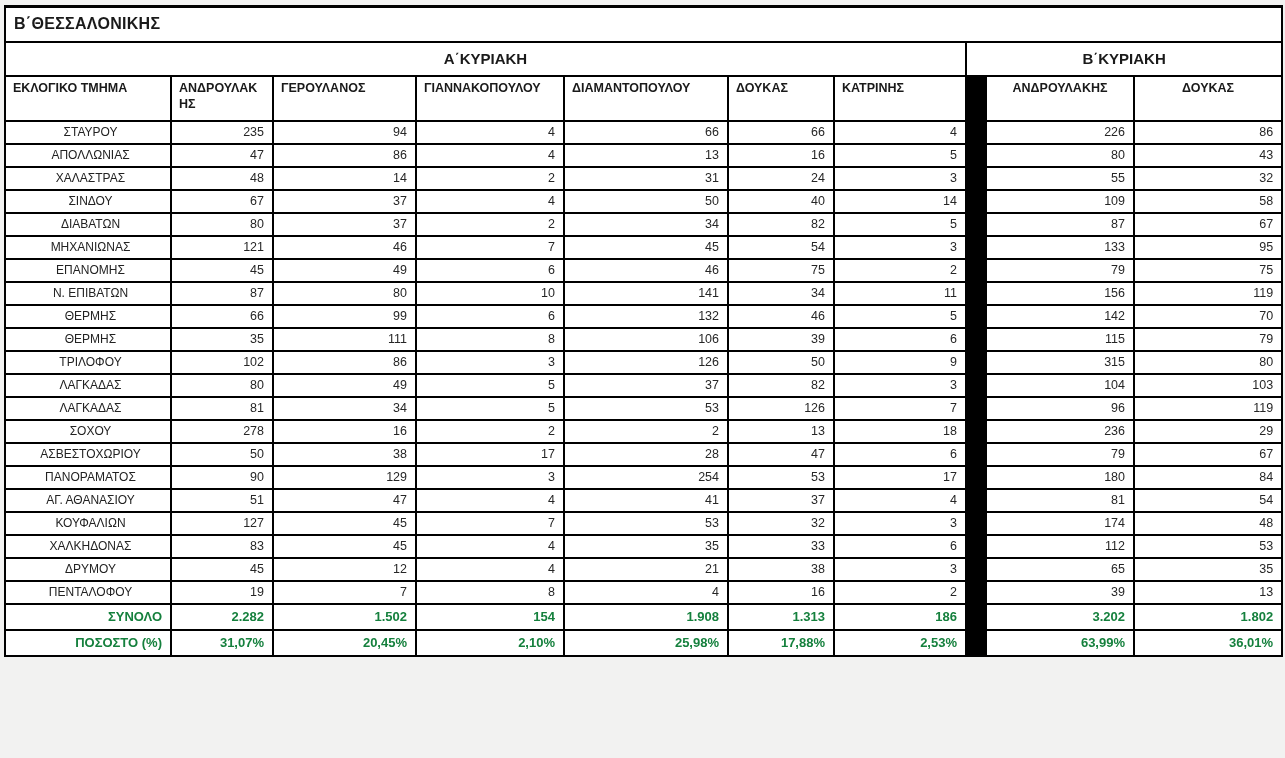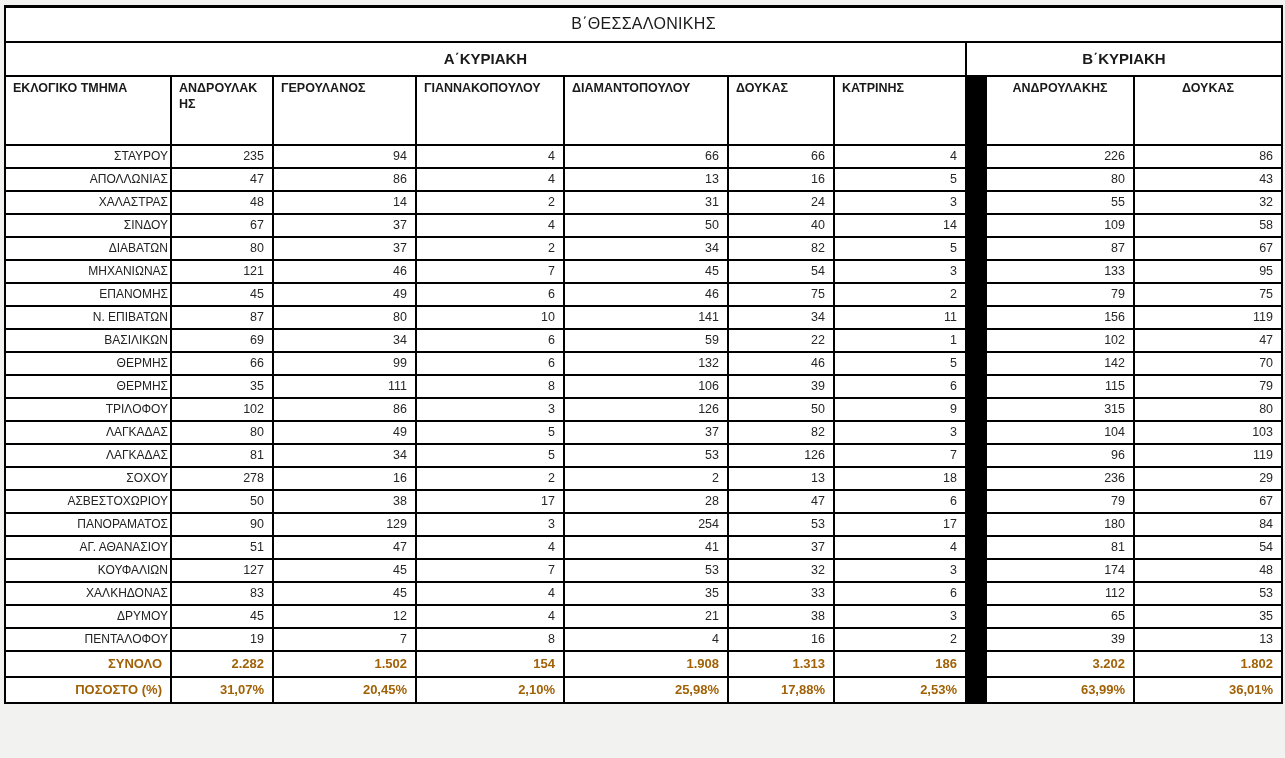--- a/index.html
+++ b/index.html
@@ -9,42 +9,42 @@
     font-family:"Liberation Sans", sans-serif;
     color:#1a1a1a;
     position:relative;
     overflow:hidden;
   }
   .sheet{position:absolute;left:4px;top:5px;width:1277px;background:#fff;}
   table{border-collapse:collapse;width:100%;table-layout:fixed;background:#fff;}
   th,td{border:2px solid #000;overflow:hidden;white-space:nowrap;}
   
   .title-row th{
-    font-size:16px;font-weight:normal;text-align:center;
+    font-size:16px;font-weight:bold;text-align:left;
     padding:7px 8px 8px;letter-spacing:.3px;border-top:3px solid #000;
   }
   
   .section-row th{
     font-size:15px;font-weight:bold;text-align:center;padding:7px 14px 8px;
   }
   
   .col-head{
     font-size:12.5px;font-weight:bold;text-align:left;vertical-align:top;
-    padding:4px 3px 32px 7px;white-space:normal;line-height:1.25;
+    padding:4px 3px 8px 7px;white-space:normal;line-height:1.25;
   }
   .col-head.center{text-align:center;padding-left:3px;}
   .wrap-narrow .wrap{display:inline-block;max-width:82px;word-break:break-all;}
   
-  td.district{font-size:12px;text-align:right;padding:2px 2px 3px 7px;height:16px;line-height:16px;color:#222;}
+  td.district{font-size:12px;text-align:center;padding:2px 2px 3px 7px;height:16px;line-height:16px;color:#222;}
   td.num{font-size:12.5px;text-align:right;padding:2px 8px 3px 2px;height:16px;line-height:16px;color:#262626;}
   
   .sep{background:#000;border-color:#000;padding:0;}
   th.sep-top{background:#000;border-color:#000;padding:0;}
   
-  .totals td, .percent td{font-weight:bold;color:#a16207;}
+  .totals td, .percent td{font-weight:bold;color:#15803d;}
   .totals td.rowlabel,.percent td.rowlabel{
     font-size:13px;text-align:right;padding:3px 8px 4px 2px;height:17px;line-height:17px;
   }
   .totals td.num,.percent td.num{font-size:13px;height:17px;line-height:17px;}
 </style>
 </head>
 <body>
 
 <div class="sheet">
   <table>
@@ -172,32 +172,20 @@
           <td class="num">80</td>
           <td class="num">10</td>
           <td class="num">141</td>
           <td class="num">34</td>
           <td class="num">11</td>
           <td class="sep"></td>
           <td class="num">156</td>
           <td class="num">119</td>
         </tr>
         <tr>
-          <td class="district">ΒΑΣΙΛΙΚΩΝ</td>
-          <td class="num">69</td>
-          <td class="num">34</td>
-          <td class="num">6</td>
-          <td class="num">59</td>
-          <td class="num">22</td>
-          <td class="num">1</td>
-          <td class="sep"></td>
-          <td class="num">102</td>
-          <td class="num">47</td>
-        </tr>
-        <tr>
           <td class="district">ΘΕΡΜΗΣ</td>
           <td class="num">66</td>
           <td class="num">99</td>
           <td class="num">6</td>
           <td class="num">132</td>
           <td class="num">46</td>
           <td class="num">5</td>
           <td class="sep"></td>
           <td class="num">142</td>
           <td class="num">70</td>

